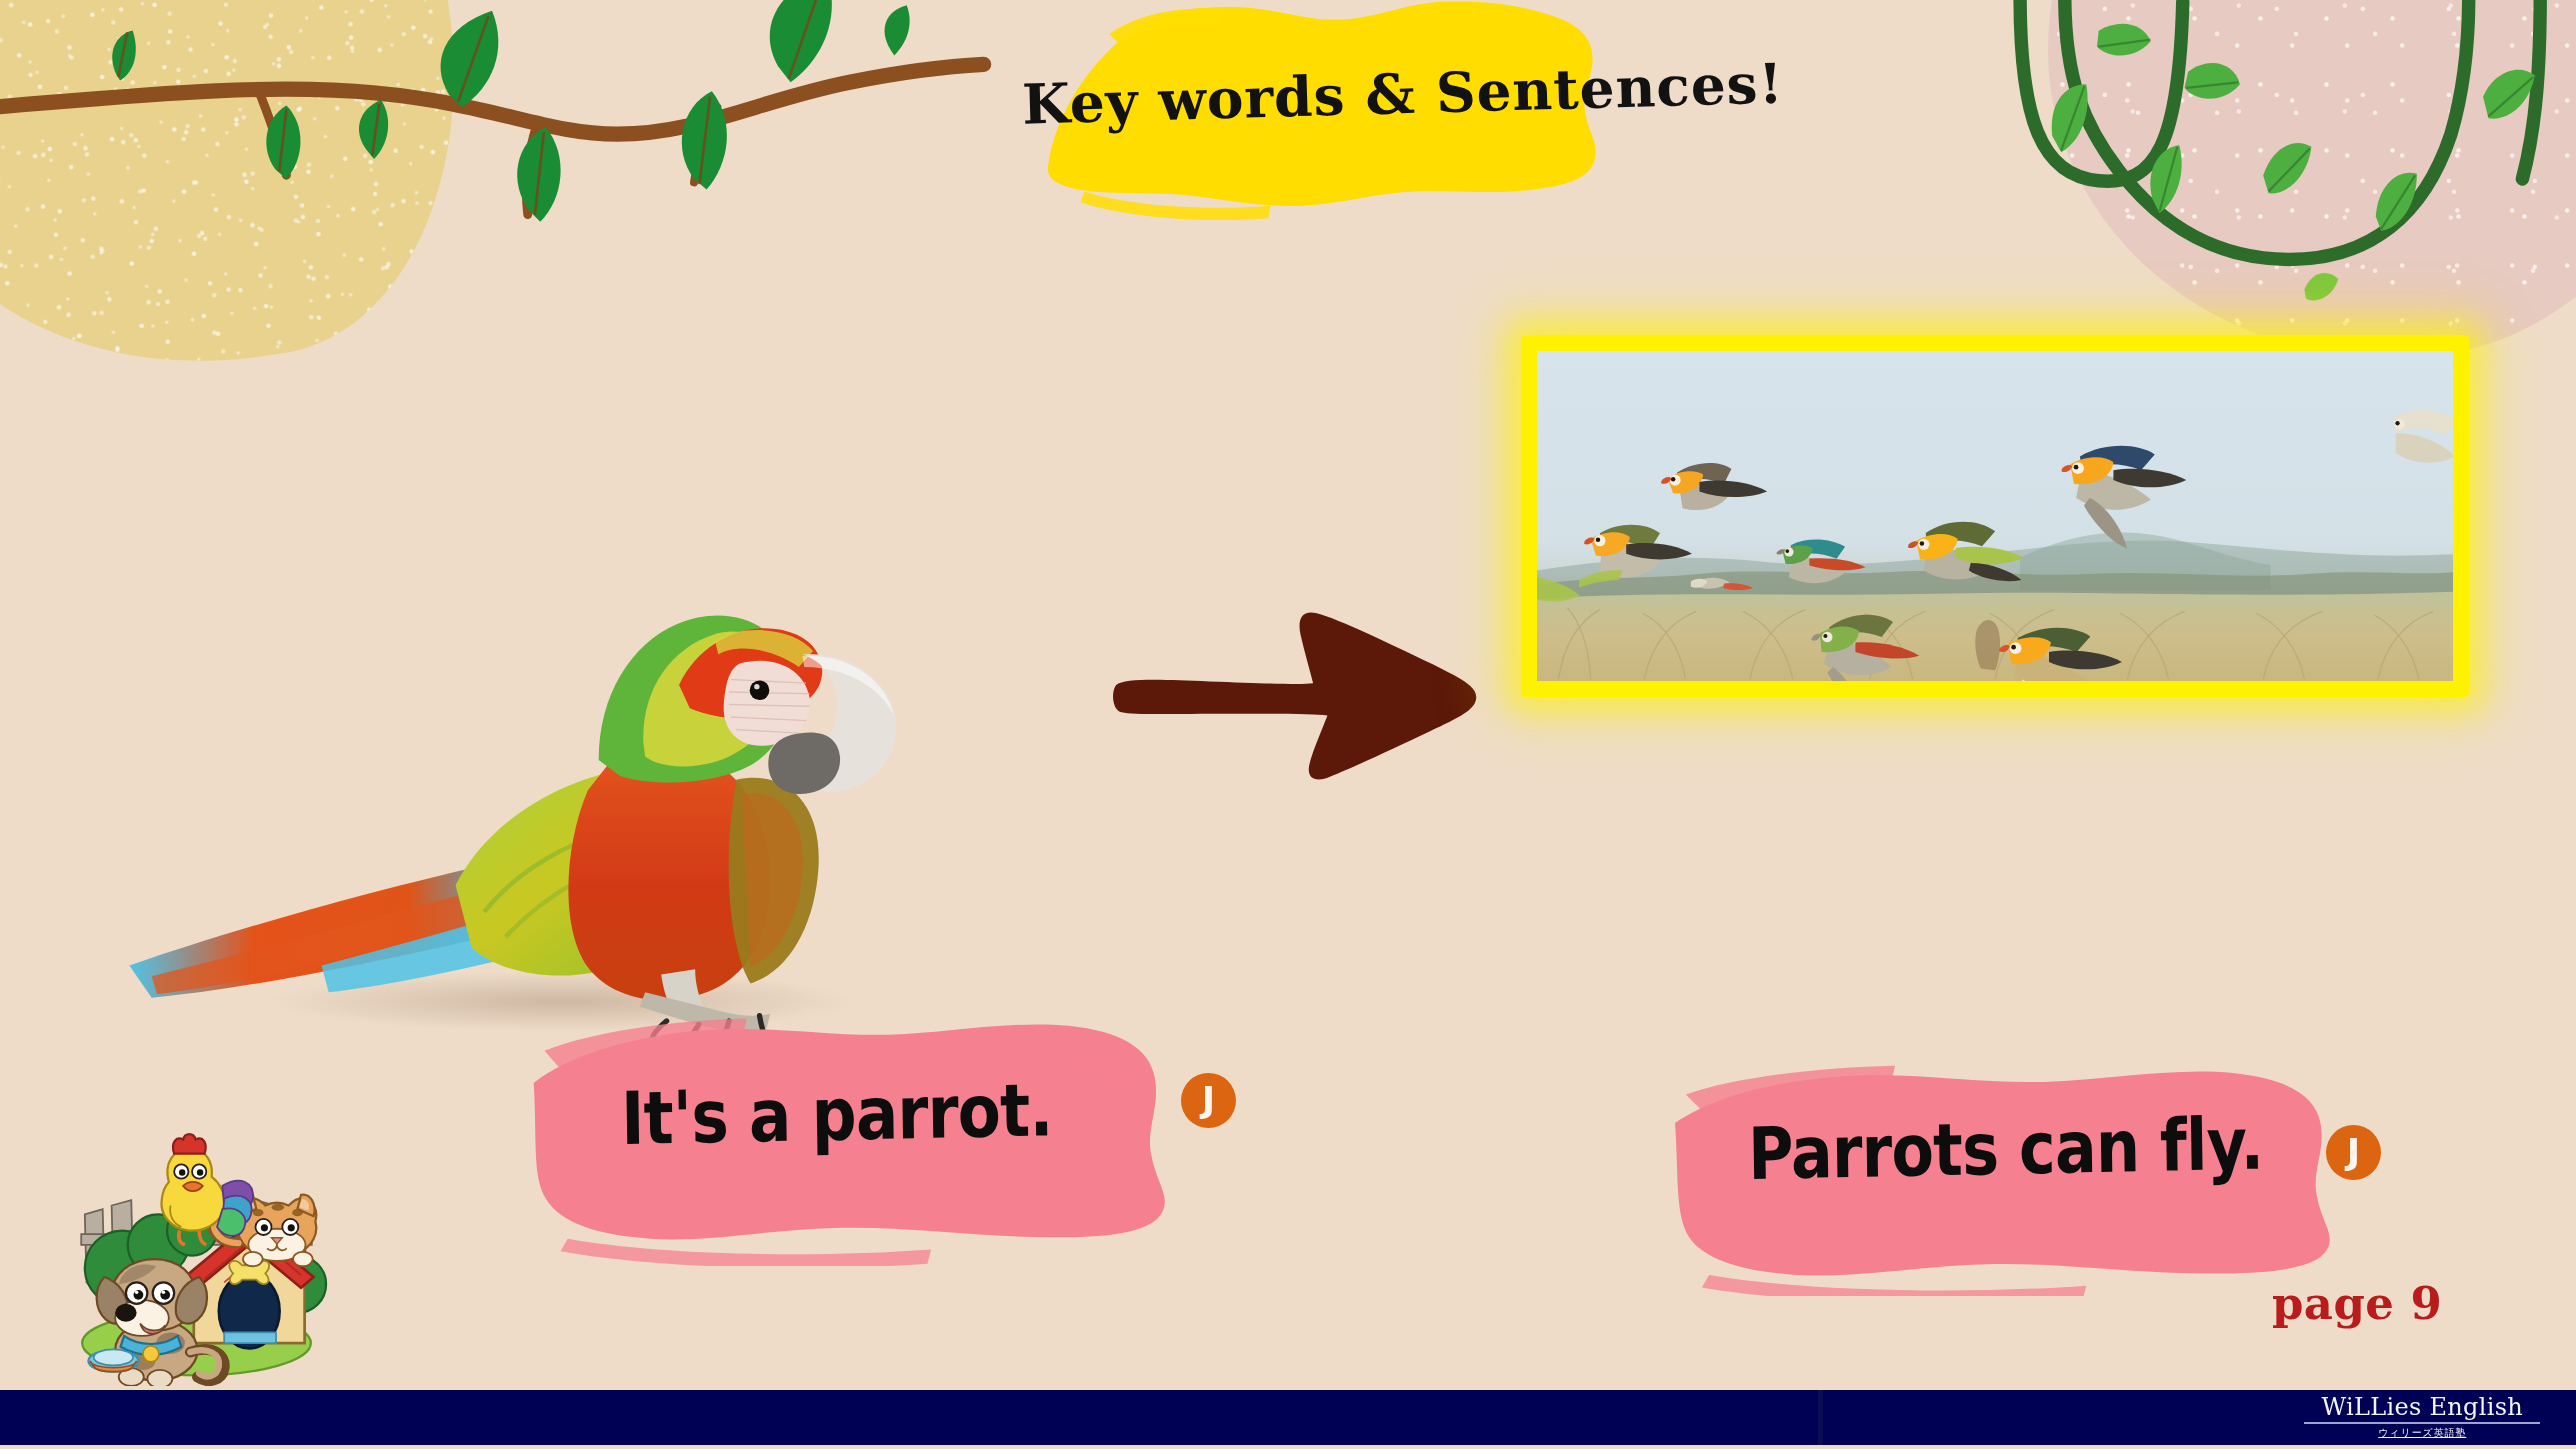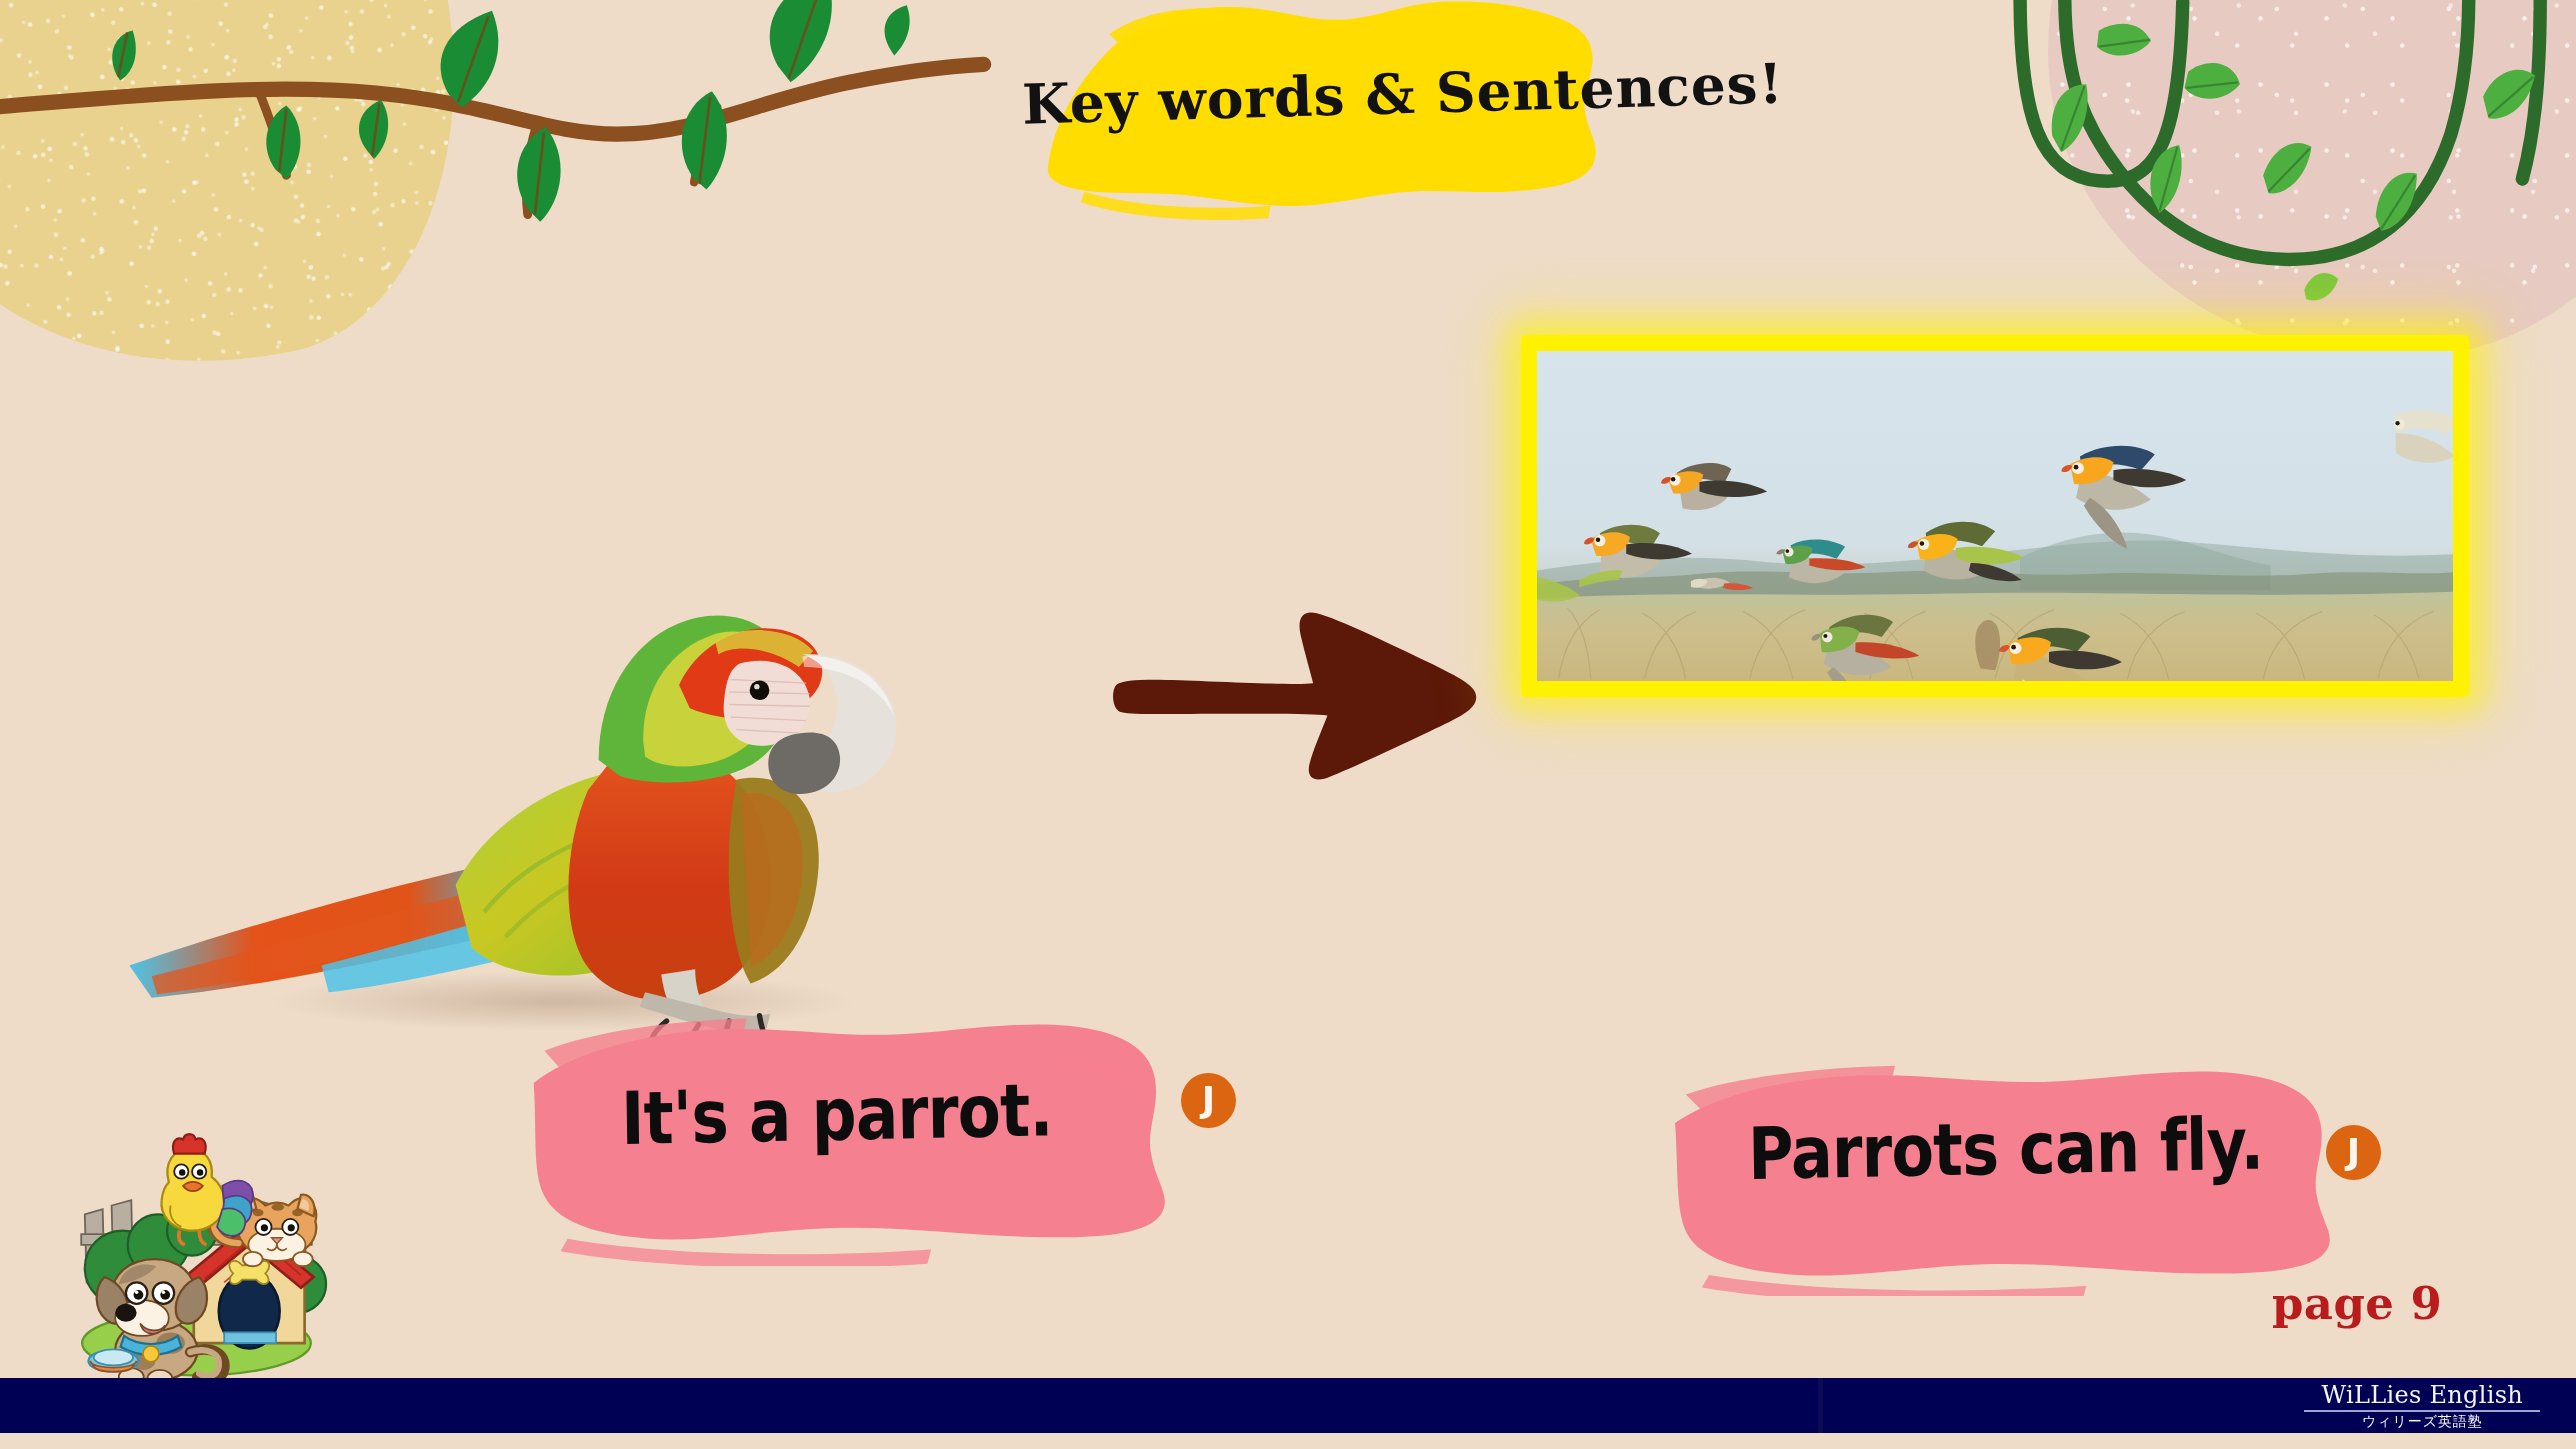--- a/index.html
+++ b/index.html
@@ -145,21 +145,21 @@
     font-weight:700; font-size:45px;
     color:#b91c1c;
     letter-spacing:0.4px;
   }
 
   
   .animals { position:absolute; left:58px; top:1109px; width:277px; height:277px; }
 
   
   .bottom-bar {
-    position:absolute; left:0; bottom:16px;
+    position:absolute; left:0; bottom:4px;
     width:2576px; height:55px;
     background:#000055;
   }
   .bar-divider {
     position:absolute; left:1818px; top:0;
     width:5.4px; height:55px;
     background:#0C0C55;
   }
   .brand {
     position:absolute; right:19.7px; top:2.7px;
@@ -167,21 +167,21 @@
     color:#F3F3FA;
   }
   .brand-main {
     font-family:"DejaVu Serif", serif;
     font-size:24px; line-height:28px;
     letter-spacing:0.3px;
   }
   .brand-rule { height:1.8px; background:#9FA5D0; margin:1.8px 16px 1.8px; }
   .brand-sub {
     font-family:"DejaVu Sans", sans-serif;
-    font-size:14px; line-height:14.3px; letter-spacing:0.9px;
+    font-size:10px; line-height:14.3px; letter-spacing:0.9px;text-decoration:underline;
   }
 </style>
 </head>
 <body>
 
 <div id="slide">
 
   <div class="blob-tl"></div>
   <div class="blob-tr"></div>
 

